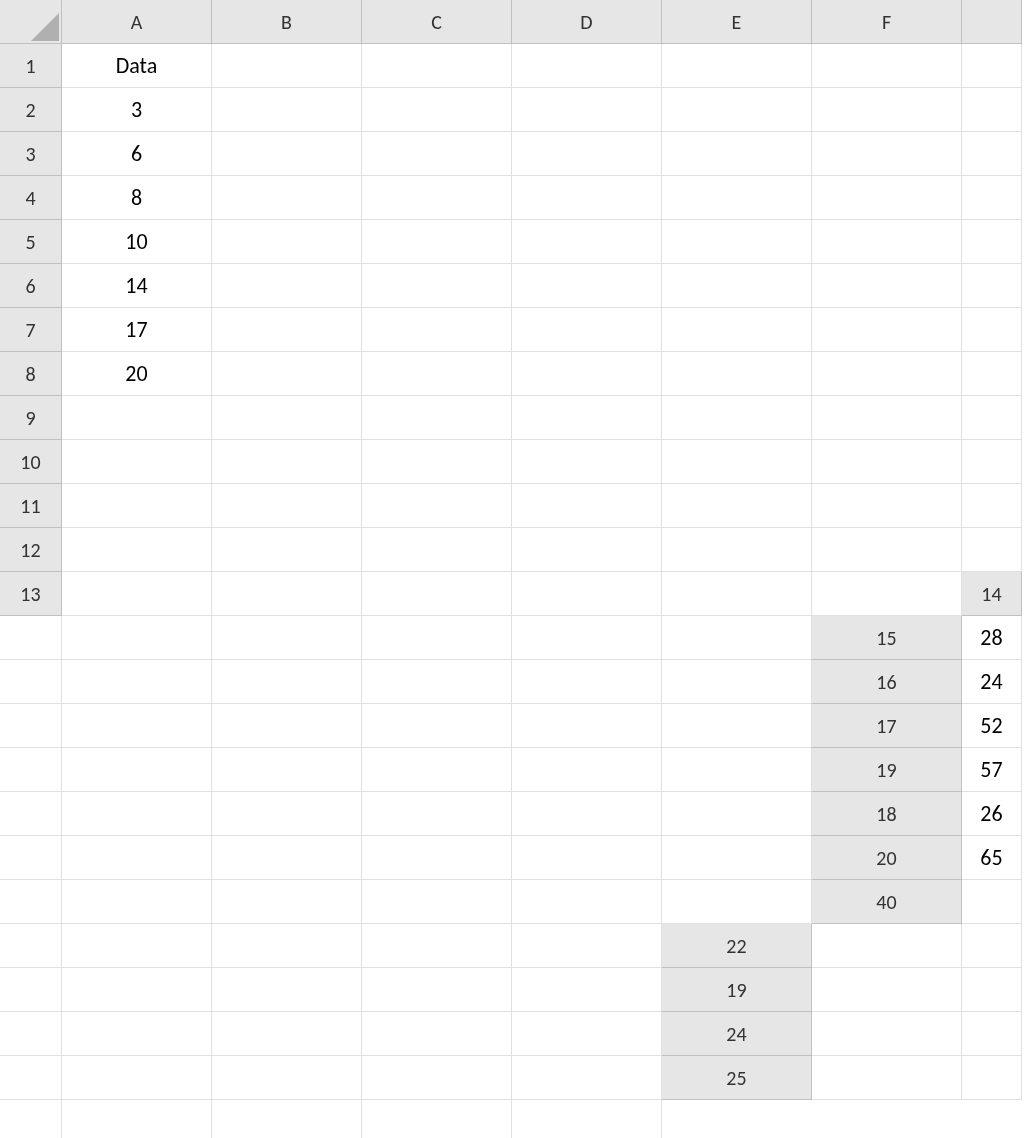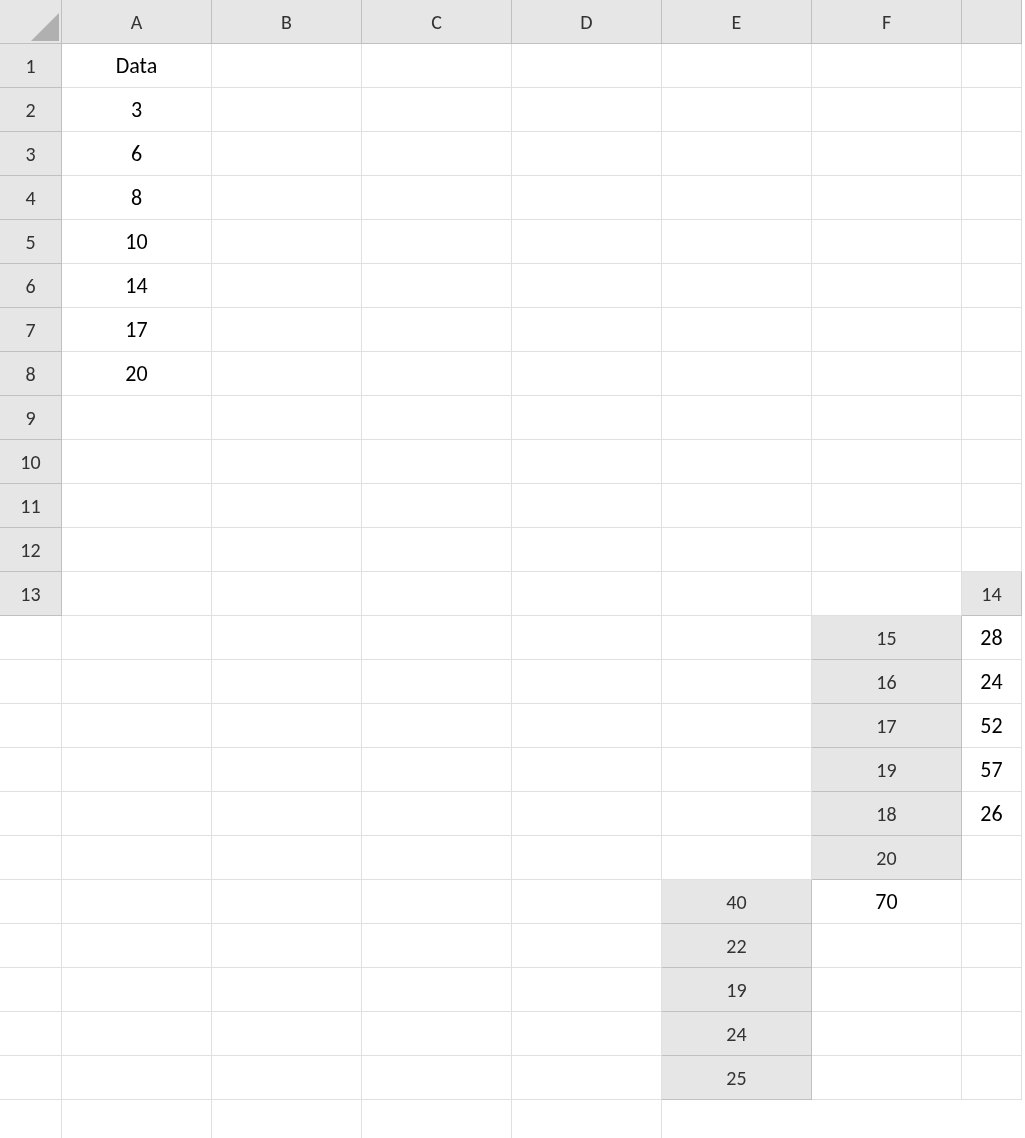--- a/index.html
+++ b/index.html
@@ -231,28 +231,28 @@
     <div class="cell"></div>
     <div class="row-header">18</div>
     <div class="cell">26</div>
     <div class="cell"></div>
     <div class="cell"></div>
     <div class="cell"></div>
     <div class="cell"></div>
     <div class="cell"></div>
     <div class="cell"></div>
     <div class="row-header">20</div>
+    <div class="cell">65</div>
     <div class="cell"></div>
     <div class="cell"></div>
     <div class="cell"></div>
     <div class="cell"></div>
     <div class="cell"></div>
     <div class="cell"></div>
     <div class="row-header">40</div>
-    <div class="cell">70</div>
     <div class="cell"></div>
     <div class="cell"></div>
     <div class="cell"></div>
     <div class="cell"></div>
     <div class="cell"></div>
     <div class="cell"></div>
     <div class="row-header">22</div>
     <div class="cell"></div>
     <div class="cell"></div>
     <div class="cell"></div>

